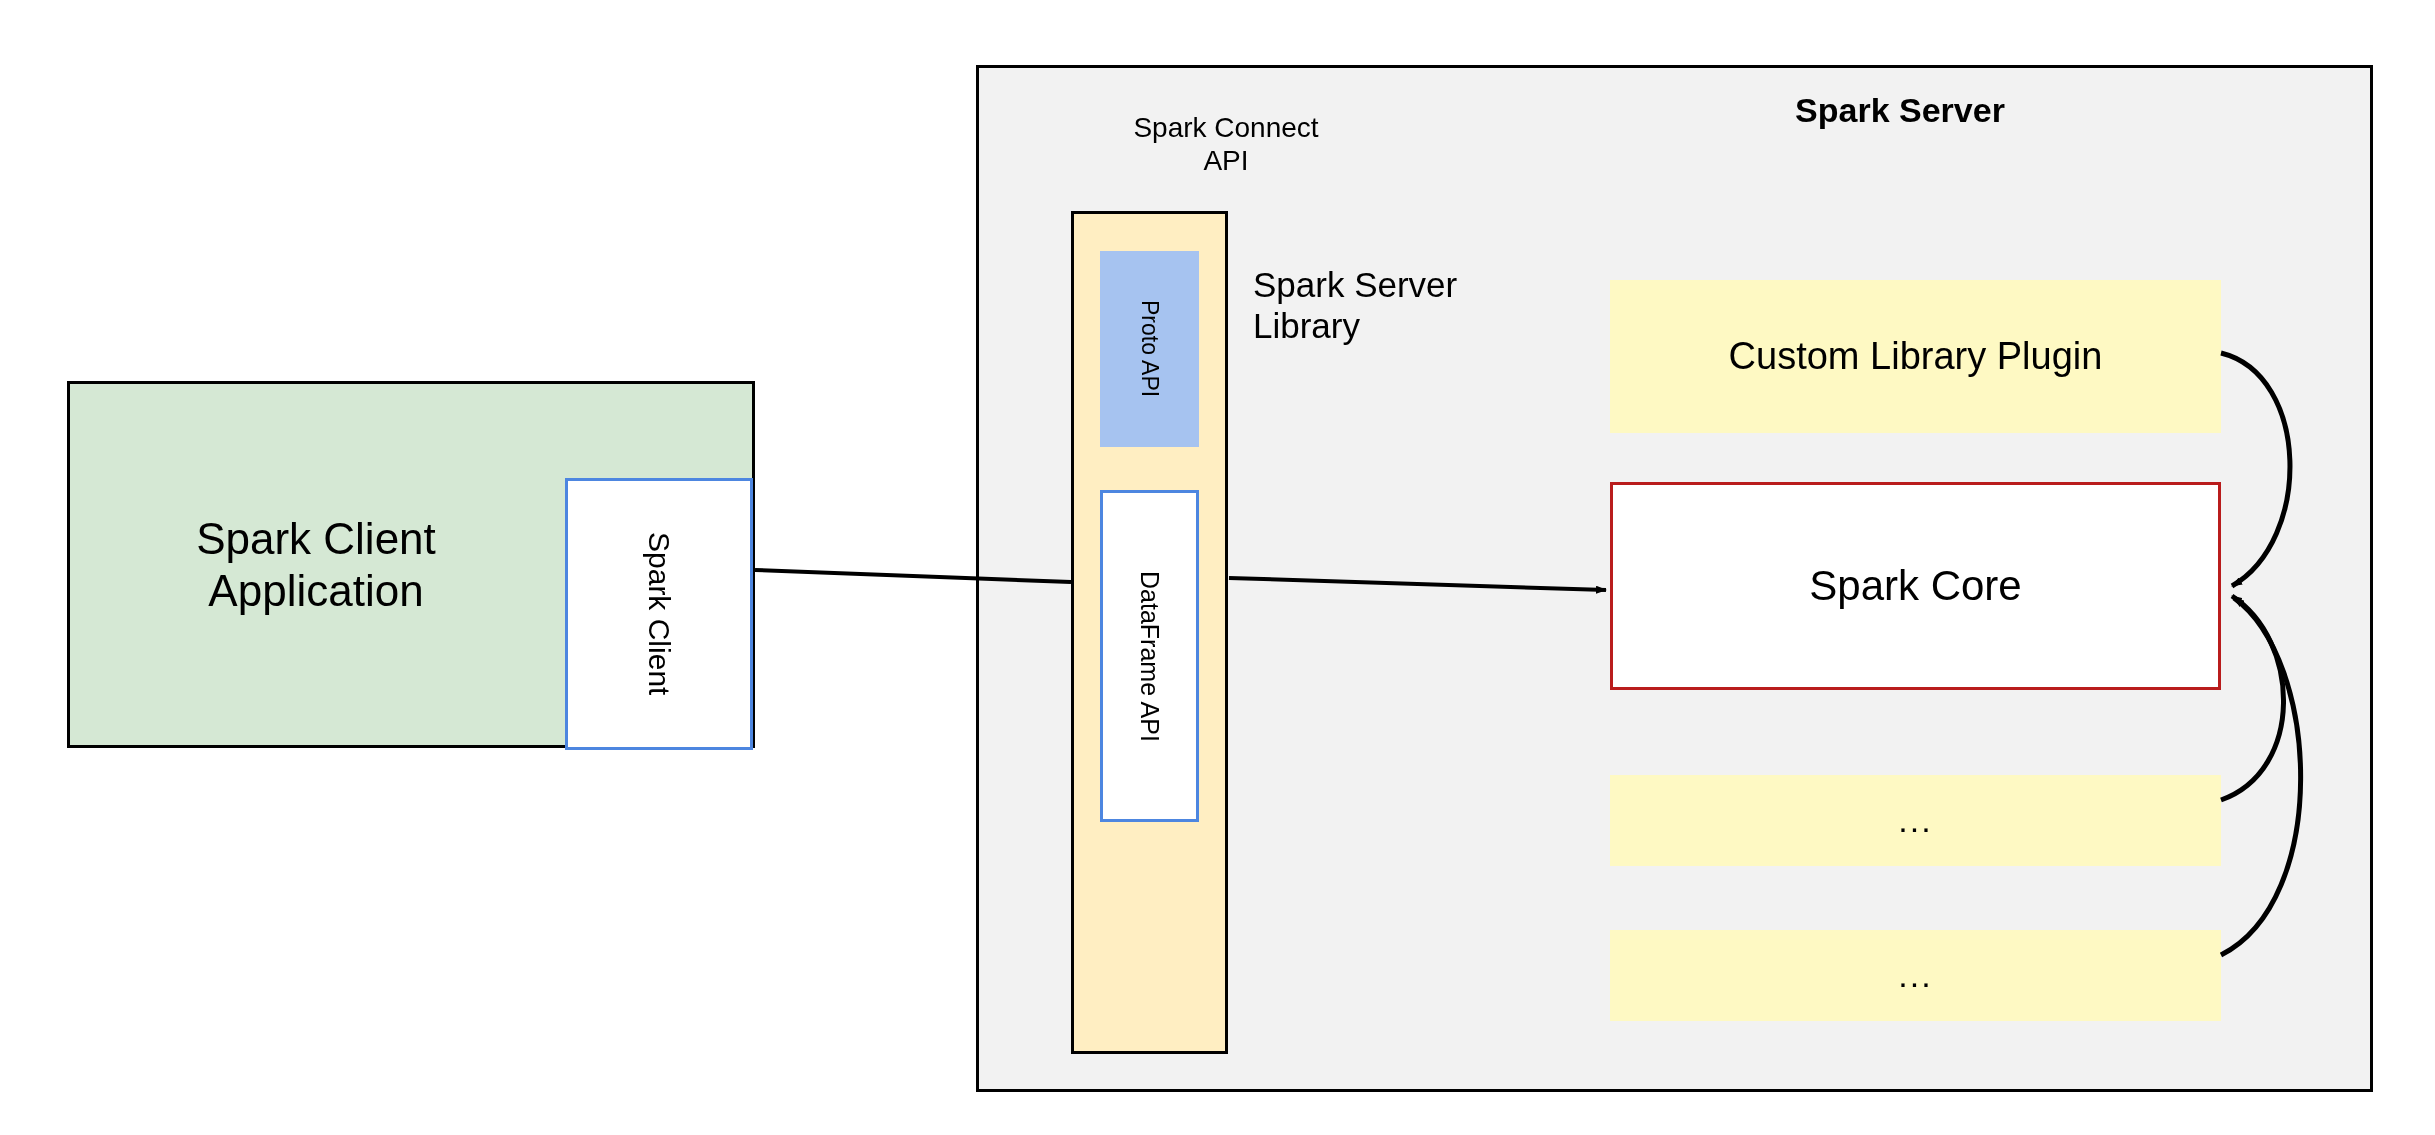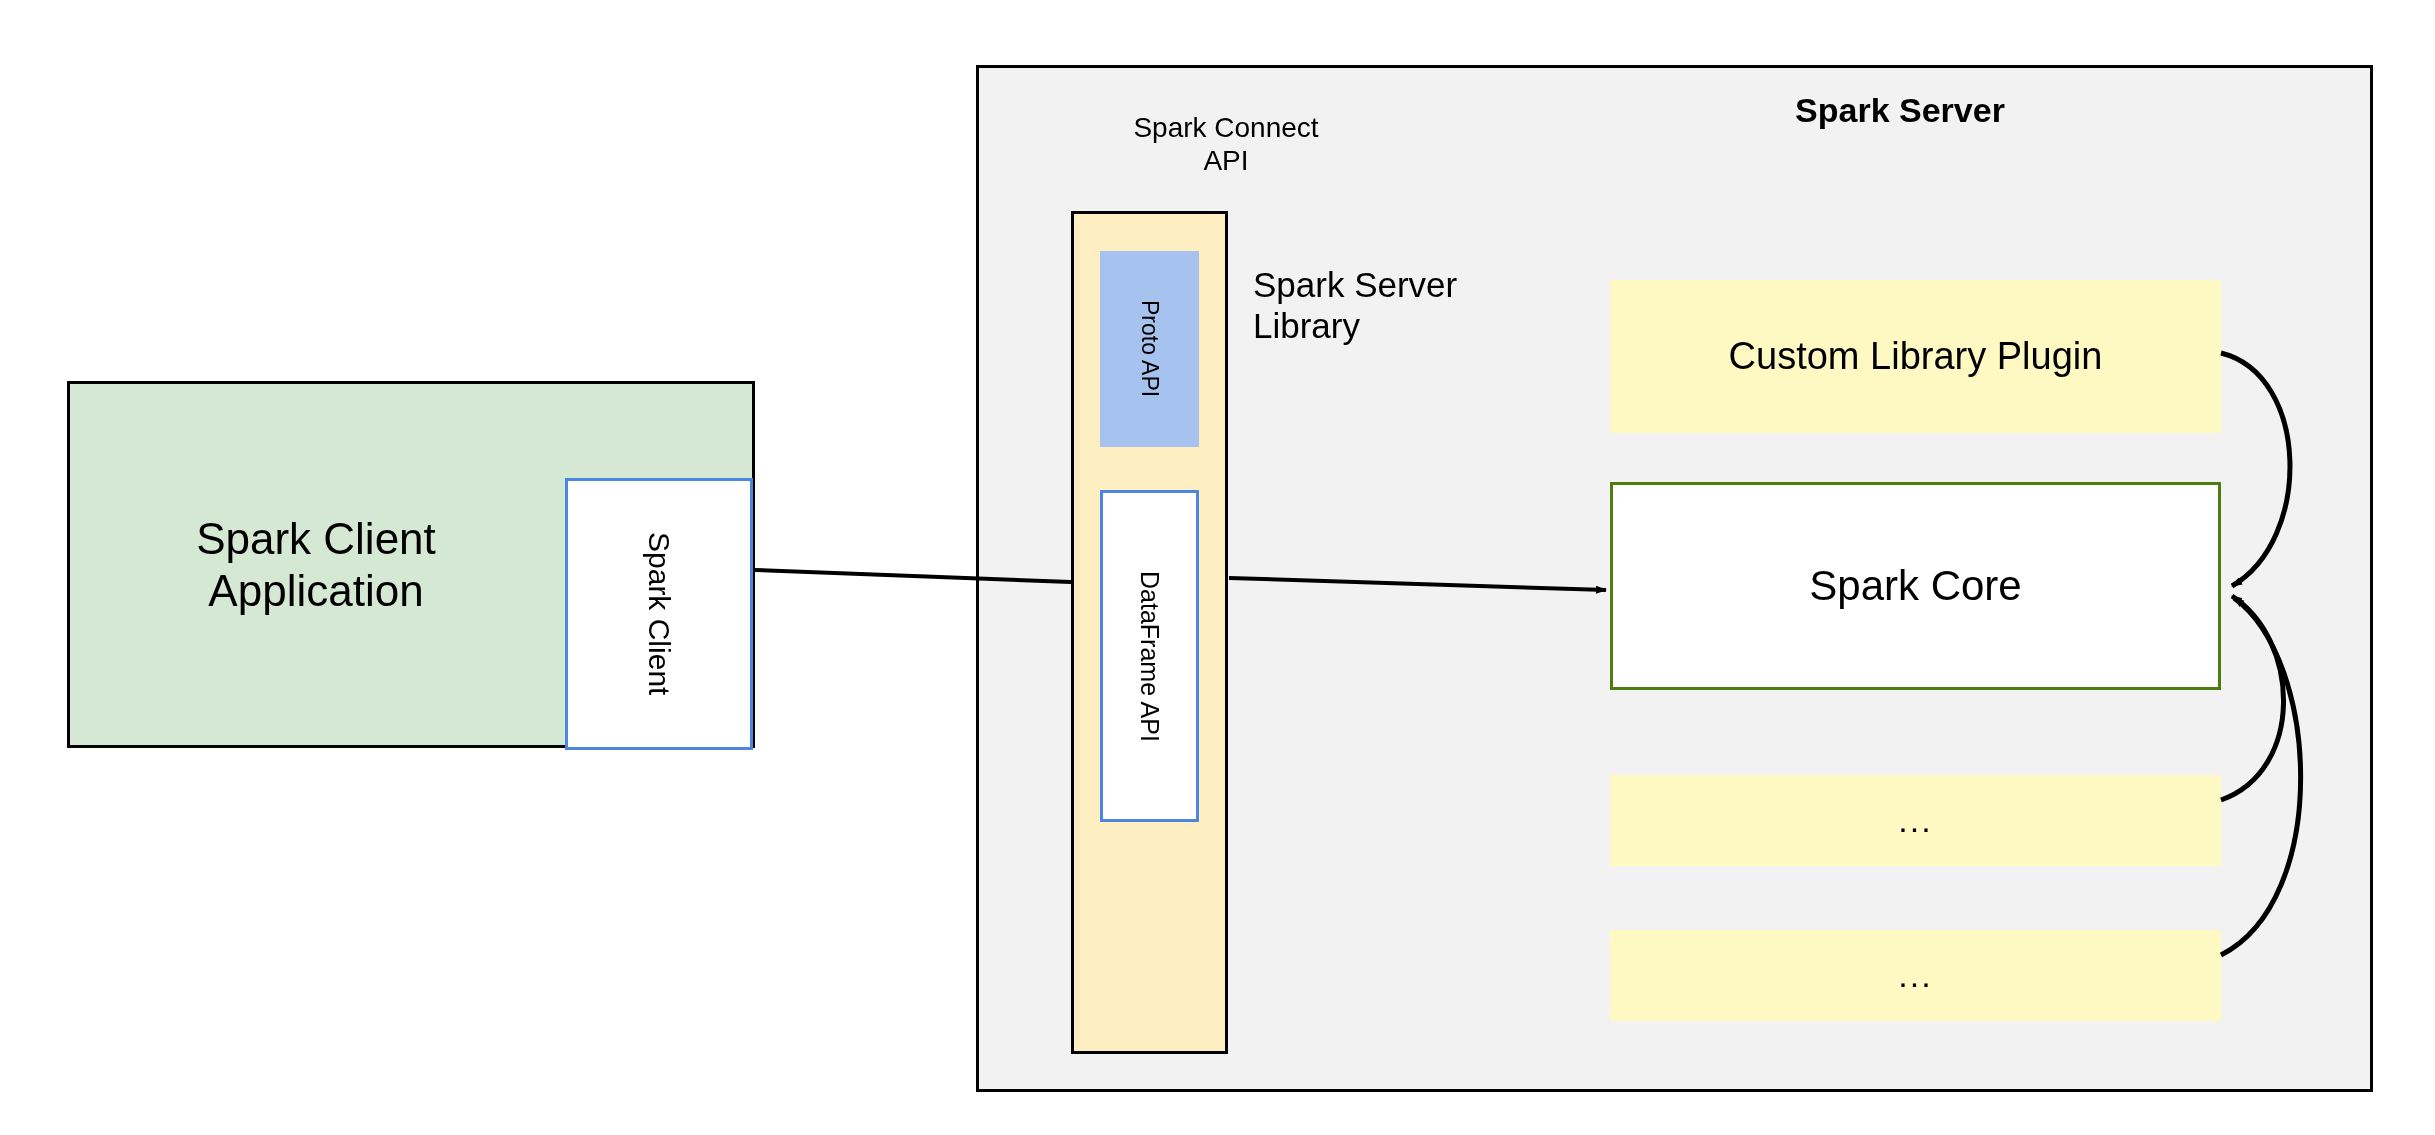--- a/index.html
+++ b/index.html
@@ -118,21 +118,21 @@
     width: 611px;
     background: #fef9c3;
     font-size: 38px;
     z-index: 3;
   }
   #custom-library-plugin { top: 280px;  height: 153px; }
   #spark-core {
     left: 1610px; top: 482px;
     width: 611px; height: 208px;
     background: #ffffff;
-    border: 3px solid #4d7c0f;
+    border: 3px solid #b91c1c;
     font-size: 42px;
     z-index: 3;
   }
   #ellipsis-1 { top: 775px; height: 91px; }
   #ellipsis-2 { top: 930px; height: 91px; }
   .component .dots { letter-spacing: 2px; font-size: 34px; }
 
   
   #arrows {
     position: absolute;

